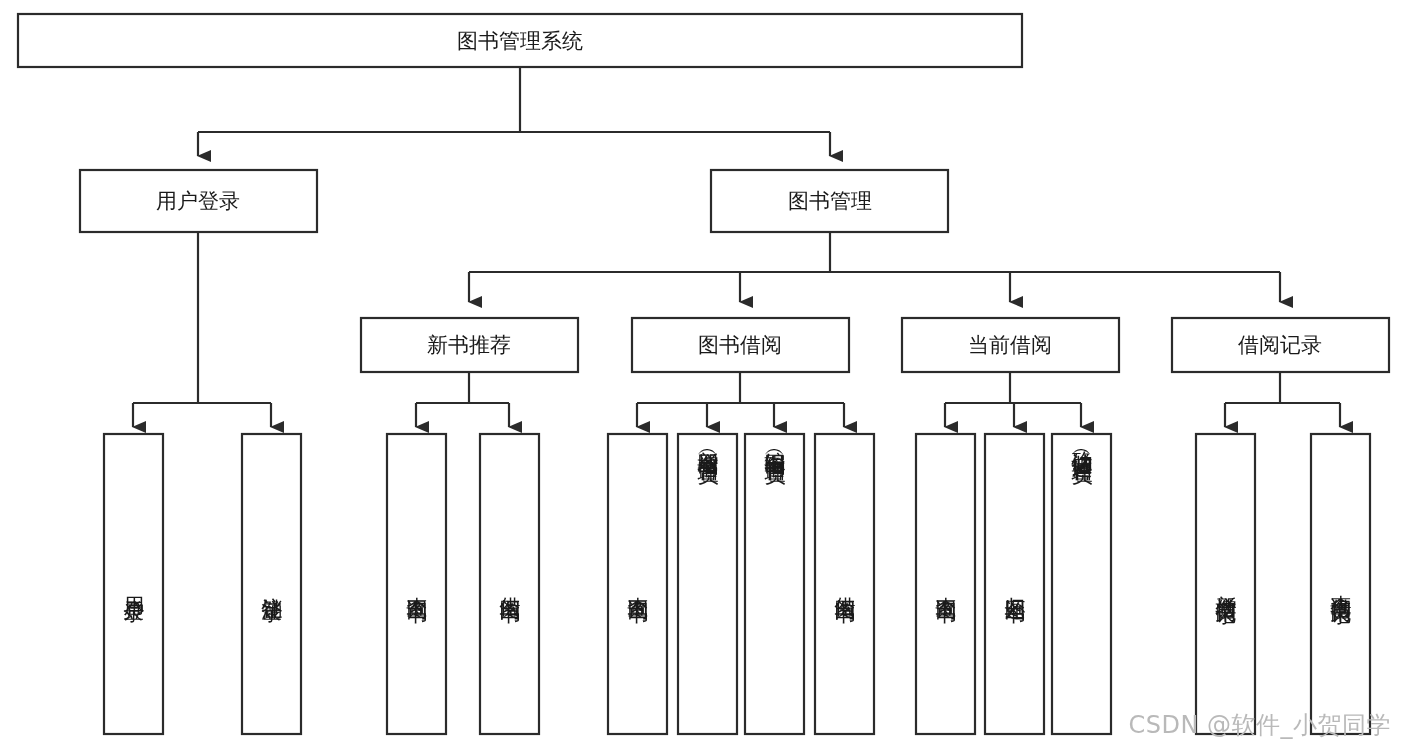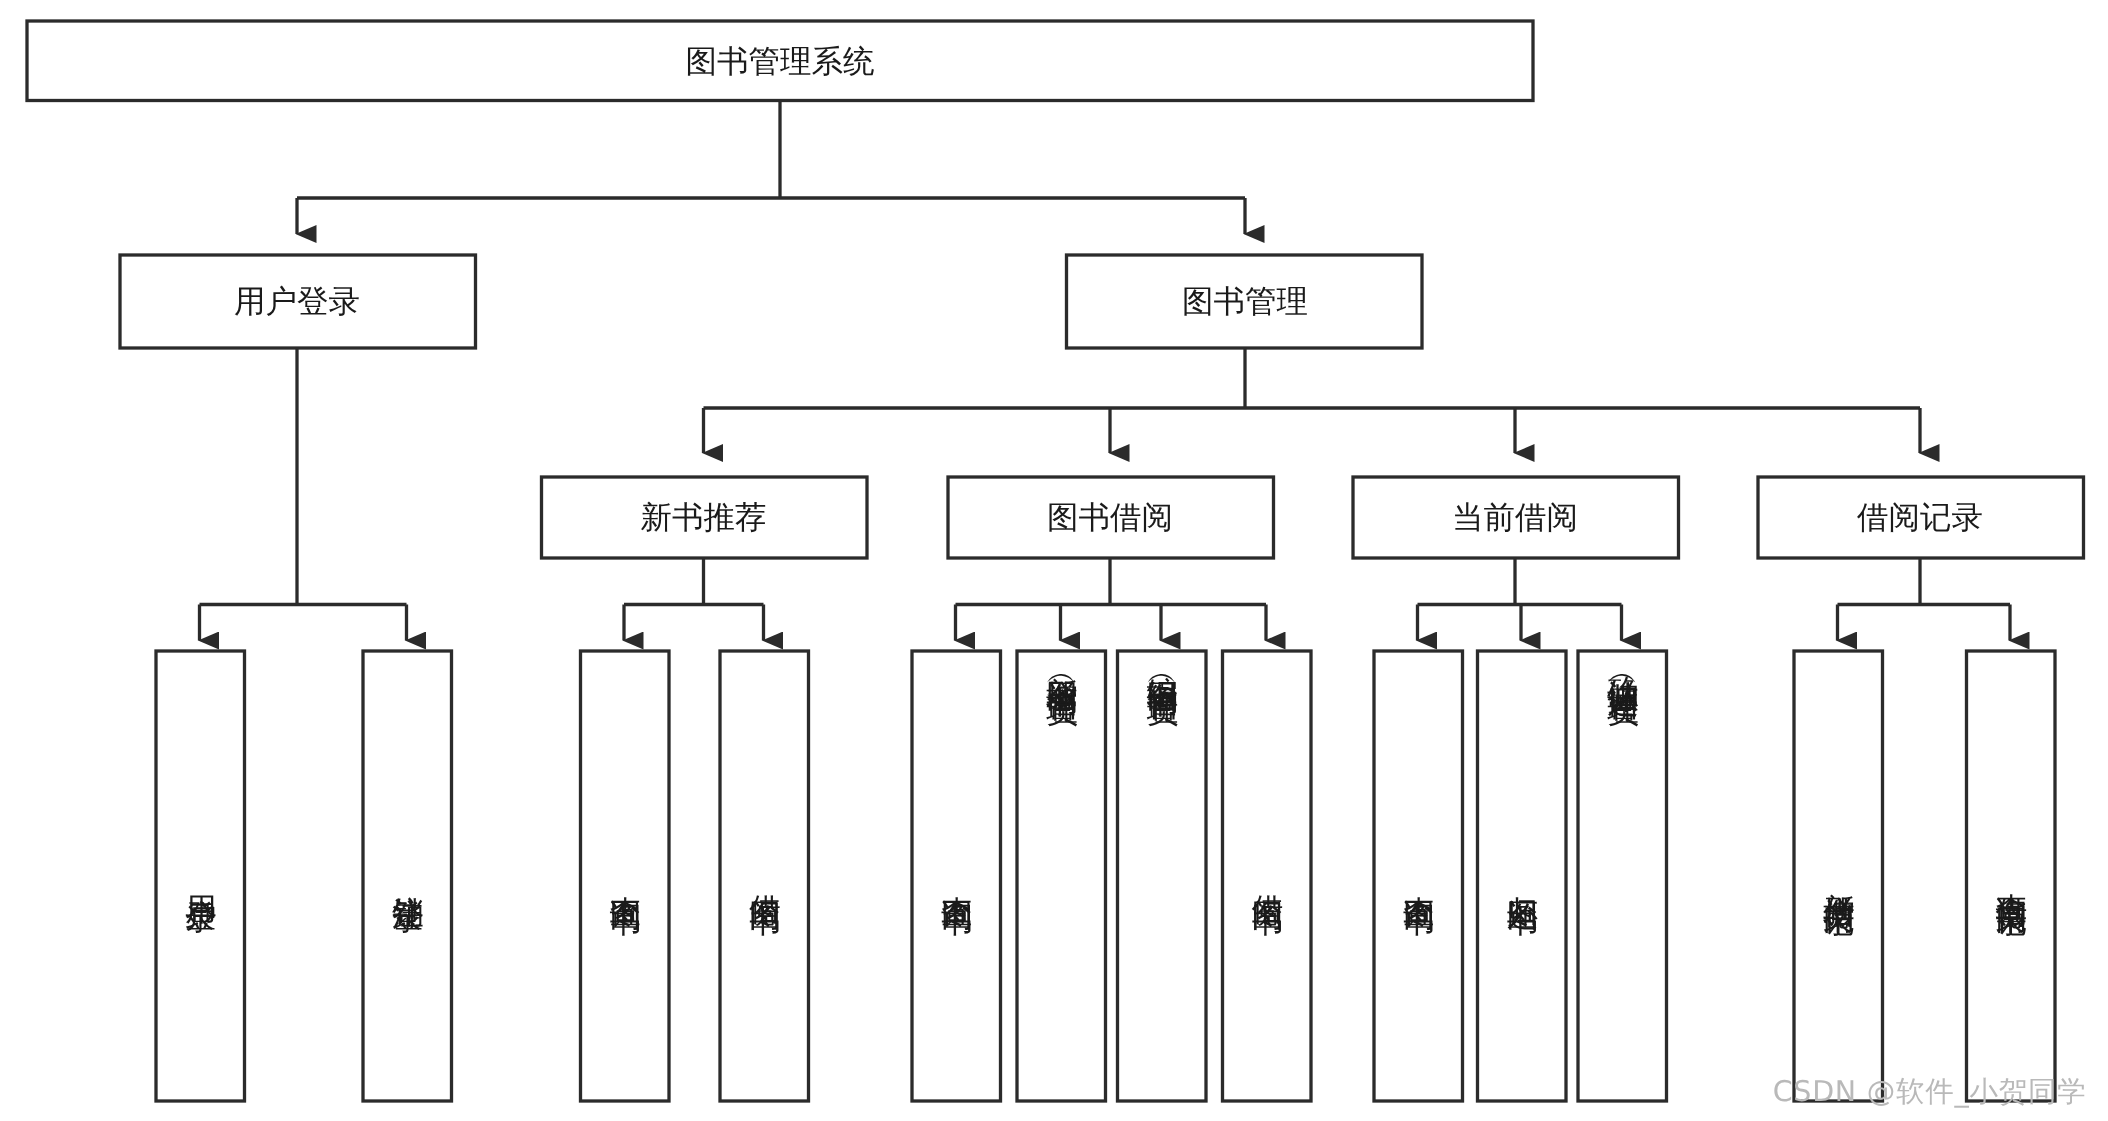--- a/index.html
+++ b/index.html
@@ -64,21 +64,21 @@
     color: #1a1a1a;
     letter-spacing: 2px;
     white-space: nowrap;
     text-align: center;
   }
   .watermark {
     position: absolute;
     right: 14px;
     bottom: 6px;
     font-family: "DejaVu Sans", "Liberation Sans", sans-serif;
-    font-size: 19px;
+    font-size: 24px;
     color: #b9b9b9;
     white-space: nowrap;
     letter-spacing: 0.5px;
   }
 </style>
 </head>
 <body>
 
 <div id="diagram-root">
 

